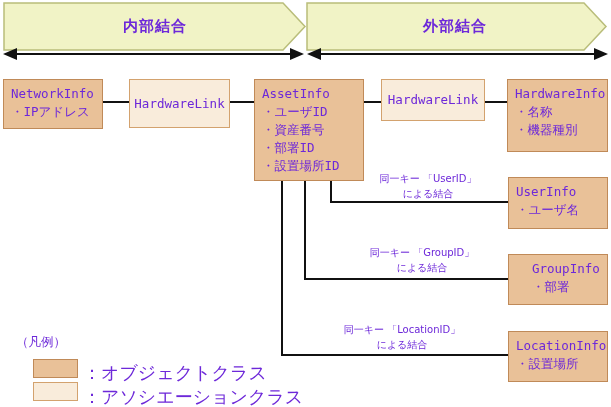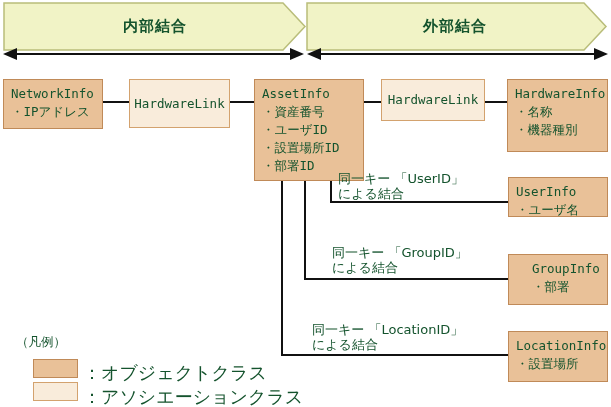--- a/index.html
+++ b/index.html
@@ -1,18 +1,18 @@
 <!DOCTYPE html>
 <html style="--object_class: #e9c198; --object_border: #c08a58; --association_class: #f9ecdb; --association_border: #d3a26e; --banner_fill: #f1f3c6; --banner_border: #b9bd7a; --line: #111111;"><head>
 <meta charset="utf-8">
 <style>
   html,body{margin:0;padding:0;background:#fff;}
   #stage{
     position:relative;width:611px;height:407px;background:#fff;overflow:hidden;
-    font-family:"DejaVu Sans","Liberation Sans",sans-serif;color:#14532d;
+    font-family:"DejaVu Sans","Liberation Sans",sans-serif;color:#6d28d9;
   }
   
   .banner-svg{position:absolute;left:0;top:0;}
   .banner-label{
     position:absolute;top:17px;height:18px;line-height:18px;text-align:center;
     font-size:15px;font-weight:bold;letter-spacing:1px;
   }
   
   .bx{
     position:absolute;box-sizing:border-box;border:1px solid var(--object_border,#c08a58);
@@ -24,21 +24,21 @@
     background:var(--association_class,#f9ecdb);border-color:var(--association_border,#d3a26e);
     display:flex;align-items:center;justify-content:center;padding:0;
   }
   .bt,.bi{white-space:nowrap;}
   
   .hline,.vline{position:absolute;background:#111;}
   .hline{height:2px;}
   .vline{width:2px;}
   
   .jlabel{
-    position:absolute;width:180px;text-align:left;font-size:13px;line-height:15px;
+    position:absolute;width:180px;text-align:center;font-size:10px;line-height:15px;
     white-space:nowrap;
   }
   
   .legend-title{position:absolute;font-size:12.5px;text-align:right;}
   .swatch{position:absolute;width:45px;height:19px;box-sizing:border-box;border:1px solid;}
   .sw-ob{background:var(--object_class,#e9c198);border-color:var(--object_border,#c08a58);}
   .sw-as{background:var(--association_class,#f9ecdb);border-color:var(--association_border,#d3a26e);}
   .legend-label{position:absolute;font-size:18px;white-space:nowrap;}
 </style>
 </head>
@@ -79,37 +79,37 @@
     <div class="bt">NetworkInfo</div>
     <div class="bi">・IPアドレス</div>
   </div>
 
   <div class="bx abox" style="left:129px;top:79px;width:101px;height:49px;">
     <span class="bt">HardwareLink</span>
   </div>
 
   <div class="bx obox" style="left:254px;top:79px;width:110px;height:102px;">
     <div class="bt">AssetInfo</div>
+    <div class="bi">・ユーザID</div>
     <div class="bi">・資産番号</div>
-    <div class="bi">・ユーザID</div>
+    <div class="bi">・部署ID</div>
     <div class="bi">・設置場所ID</div>
-    <div class="bi">・部署ID</div>
   </div>
 
   <div class="bx abox" style="left:381px;top:79px;width:104px;height:42px;">
     <span class="bt">HardwareLink</span>
   </div>
 
   <div class="bx obox" style="left:507px;top:79px;width:101px;height:73px;">
     <div class="bt">HardwareInfo</div>
     <div class="bi">・名称</div>
     <div class="bi">・機器種別</div>
   </div>
 
-  <div class="bx obox" style="left:508px;top:177px;width:100px;height:40px;">
+  <div class="bx obox" style="left:508px;top:177px;width:100px;height:52px;">
     <div class="bt">UserInfo</div>
     <div class="bi">・ユーザ名</div>
   </div>
 
   <div class="bx obox" style="left:508px;top:254px;width:100px;height:51px;padding-left:23px;">
     <div class="bt">GroupInfo</div>
     <div class="bi">・部署</div>
   </div>
 
   <div class="bx obox" style="left:508px;top:331px;width:100px;height:51px;">

